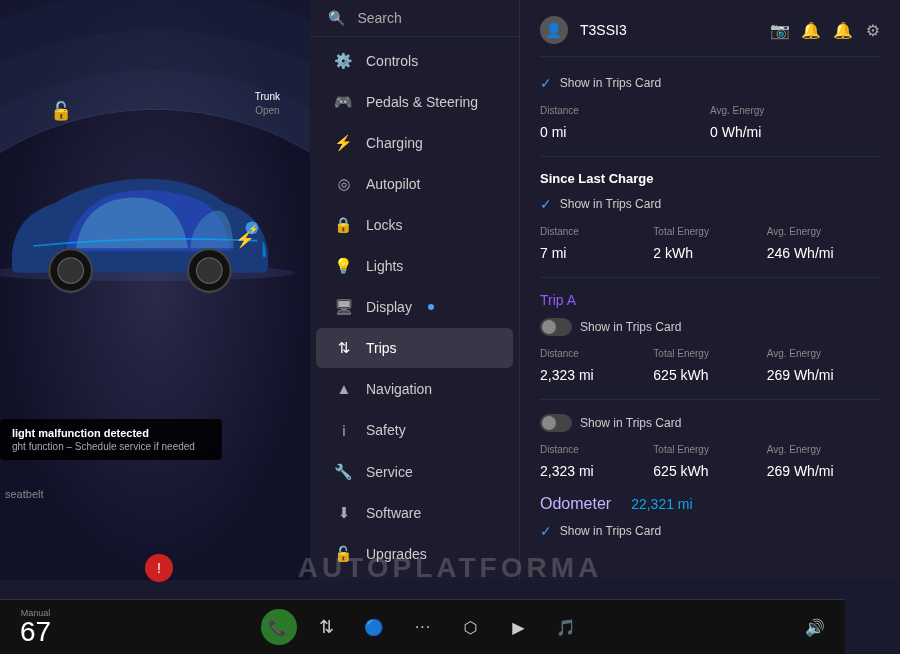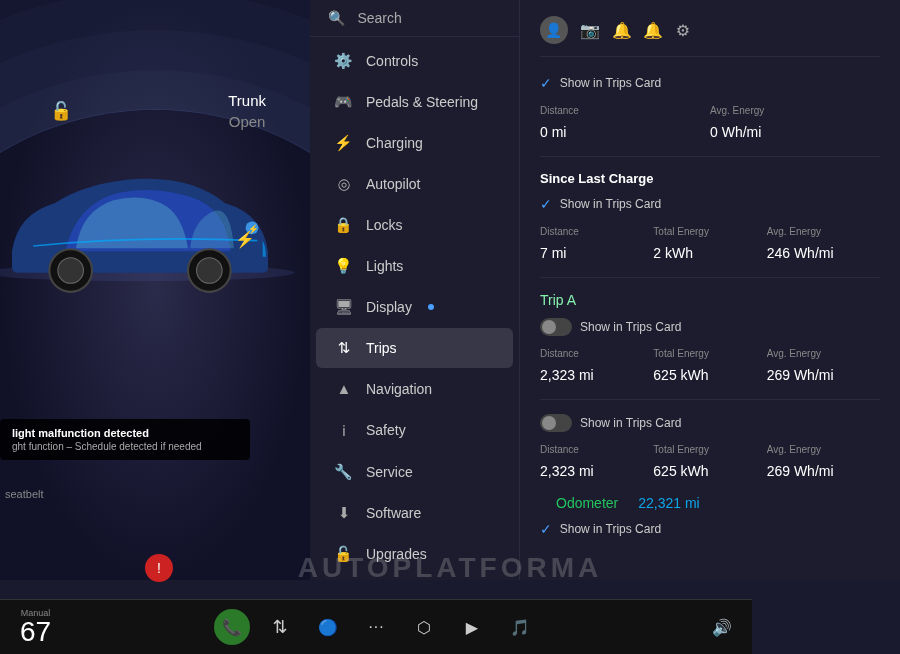--- a/index.html
+++ b/index.html
@@ -48,24 +48,24 @@
       position: absolute;
       top: 140px;
       left: -20px;
       width: 310px;
       height: 200px;
     }
 
     .trunk-label {
       position: absolute;
       top: 90px;
-      right: 44px;
+      right: 30px;
       text-align: center;
       color: #fff;
-      font-size: 15px;
+      font-size: 10px;
       line-height: 1.4;
     }
 
     .trunk-label .trunk-title {
       font-weight: 500;
     }
     .trunk-label .trunk-open {
       color: #888;
     }
 
@@ -82,21 +82,21 @@
       top: 230px;
       right: 55px;
       color: #4af;
       font-size: 16px;
     }
 
     .alert-banner {
       position: absolute;
       bottom: 120px;
       left: 0;
-      width: 250px;
+      width: 222px;
       background: rgba(0,0,0,0.85);
       color: #fff;
       padding: 8px 12px;
       font-size: 11px;
       border-radius: 4px;
     }
     .alert-banner .alert-title {
       font-weight: 600;
       margin-bottom: 2px;
     }
@@ -112,21 +112,21 @@
       left: 5px;
       color: #888;
       font-size: 11px;
     }
 
     
     .status-bar {
       position: absolute;
       bottom: 0;
       left: 0;
-      width: 752px;
+      width: 845px;
       height: 55px;
       background: #111;
       display: flex;
       align-items: center;
       padding: 0 20px;
       gap: 15px;
       border-top: 1px solid #333;
     }
 
     .speed-display {
@@ -325,21 +325,21 @@
 
     .section-divider {
       border: none;
       border-top: 1px solid #2a2a3e;
       margin: 14px 0;
     }
 
     .trip-header {
       font-size: 14px;
       font-weight: 500;
-      color: #86efac;
+      color: #8b5cf6;
       margin-bottom: 10px;
     }
 
     .toggle-row {
       display: flex;
       align-items: center;
       gap: 8px;
       margin-bottom: 12px;
     }
 
@@ -369,23 +369,22 @@
     }
 
     .odometer-row {
       display: flex;
       gap: 20px;
       margin-bottom: 10px;
       align-items: baseline;
     }
 
     .odometer-label {
-      font-size: 14px;
-      color: #22c55e;
-      margin-left: 16px;
+      font-size: 16px;
+      color: #c4b5fd;
     }
 
     .odometer-value {
       font-size: 14px;
       color: #0ea5e9;
     }
 
     
     .watermark {
       position: absolute;
@@ -462,21 +461,21 @@
 
       <circle cx="255" cy="78" r="6" fill="#4af" opacity="0.8"></circle>
       <text x="252" y="82" fill="#fff" font-size="8">⚡</text>
     </svg>
   </div>
 
   <div class="charging-icon-side">⚡</div>
 
   <div class="alert-banner">
     <div class="alert-title">light malfunction detected</div>
-    <div class="alert-sub">ght function – Schedule detected if needed</div>
+    <div class="alert-sub">ght function – Schedule service if needed</div>
   </div>
 
   <div class="seatbelt-label">seatbelt</div>
 </div>
 
 <div class="sidebar">
 
   <div class="sidebar-search">
     <span class="item-icon">🔍</span>
     <span>Search</span>
@@ -546,20 +545,21 @@
   <div class="sidebar-item">
     <span class="item-icon">🔓</span>
     <span class="item-label">Upgrades</span>
   </div>
 </div>
 
 <div class="main-panel">
 
   <div class="user-header">
     <div class="user-avatar">👤</div>
+    <div class="user-name">T3SSI3</div>
     <div class="header-icons">
       <span>📷</span>
       <span>🔔</span>
       <span>🔔</span>
       <span>⚙</span>
     </div>
   </div>
 
   <div class="checkbox-row">
     <span class="check-icon">✓</span>

